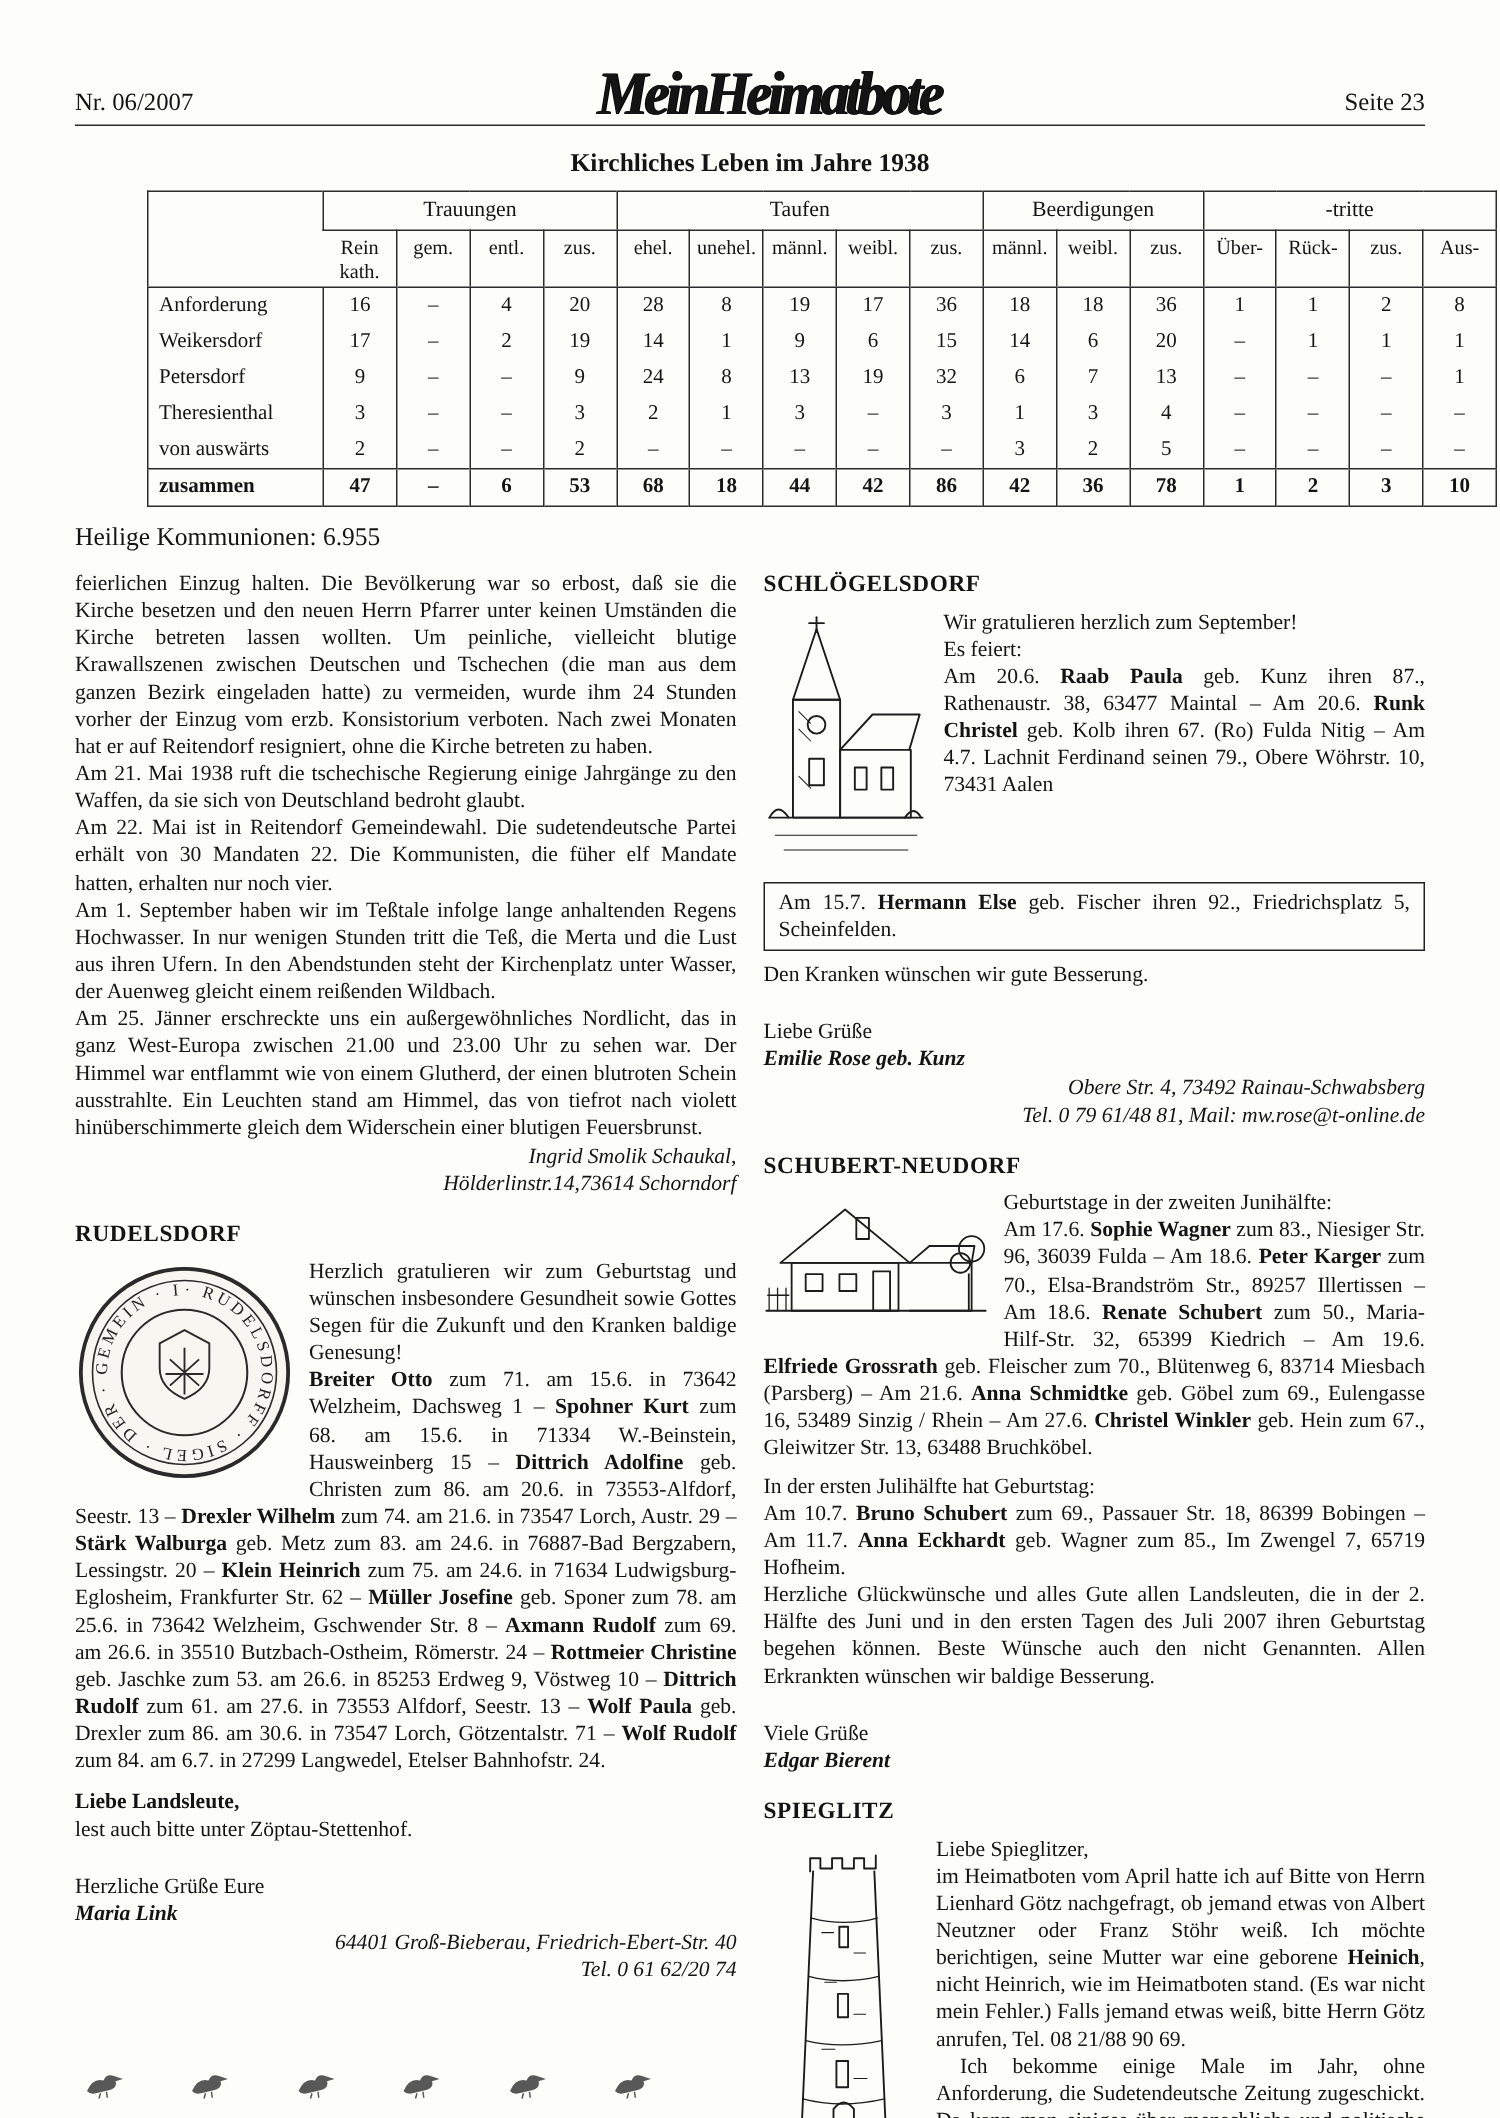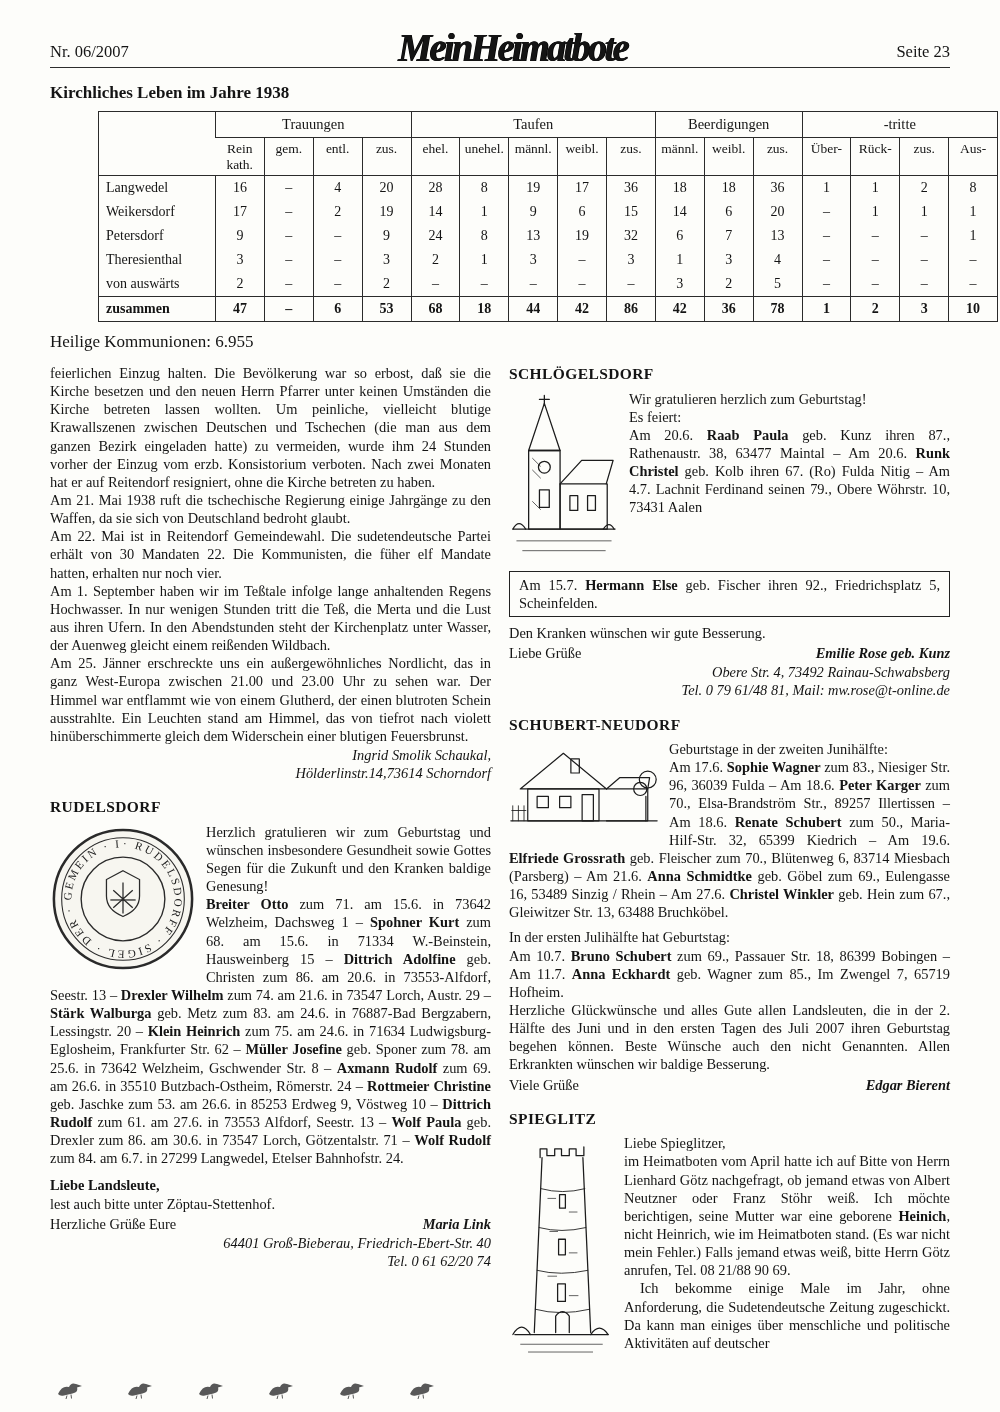--- a/index.html
+++ b/index.html
@@ -1,47 +1,47 @@
 <!DOCTYPE html>
 <html><head>
 <meta charset="utf-8">
 <style>
   html,body{margin:0;padding:0;background:#e8e8e6;}
   .page{width:1000px;height:1412px;margin:0 auto;background:#fdfdfa;color:#141414;
         font-family:"Liberation Serif","DejaVu Serif",serif;position:relative;overflow:hidden;
-        box-sizing:border-box;padding:8px 50px 30px;}
+        box-sizing:border-box;padding:24px 50px 30px;}
   
   .mastrow{display:flex;justify-content:space-between;align-items:flex-end;
            border-bottom:1.4px solid #2d2d2d;padding-bottom:3px;height:56px;}
   .issue,.pageno{font-size:16.5px;padding-bottom:2px;}
   .masthead{font-size:38px;font-weight:bold;font-style:italic;letter-spacing:-2.5px;
             margin-bottom:-5px;transform:scaleY(1.08);
             text-shadow:0.7px 0 #000,-0.4px 0 #000;}
   
-  .article-title{font-size:17px;font-weight:bold;margin:15px 0 8px;}
+  .article-title{font-size:17px;font-weight:bold;margin:15px 0 8px;text-align:center;}
   
   table.stats{width:100%;border-collapse:collapse;table-layout:fixed;font-size:14px;
               border:1.6px solid #2b2b2b;background:#fdfdfa;margin-left:48px;}
   .stats th,.stats td{border-left:1px solid #2b2b2b;padding:3px 2px;text-align:center;
                       font-weight:normal;overflow:hidden;}
   .stats th:first-child,.stats td:first-child{border-left:none;}
   .stats tr.grouprow th{border-bottom:1px solid #2b2b2b;padding:4px 2px;font-size:14.5px;}
   .stats tr.subrow th{border-bottom:1px solid #2b2b2b;font-size:13.5px;vertical-align:top;line-height:1.15;}
   .stats tbody td{padding:4px 2px;}
   .stats tbody td.rowlabel{text-align:left;padding-left:7px;}
   .stats tr.total td{border-top:1px solid #2b2b2b;font-weight:bold;}
   .note{font-size:17px;margin:10px 0 12px;}
   
   .cols{display:flex;gap:18px;}
   .col{flex:1 1 0;font-size:14.4px;line-height:1.26;text-align:justify;min-width:0;}
   .col p{margin:0;}
   h2.sec{font-size:15.5px;font-weight:bold;margin:15px 0 6px;letter-spacing:.4px;}
   .cont{text-align:right;margin-top:0;}
   .sig{text-align:right;font-style:italic;margin:1px 0 9px;}
-  .sig-row{display:flex;justify-content:space-between;align-items:baseline;margin-top:2px;}
+  .sig-row{display:flex;justify-content:space-between;align-items:baseline;margin-top:20px;flex-direction:column;}
   .sig-name{font-style:italic;font-weight:bold;white-space:nowrap;}
   .bold-line{font-weight:bold;margin-top:9px !important;}
   .boxed{border:1.3px solid #222;padding:4px 9px;margin:7px 0;clear:left;}
   .floatimg{float:left;margin:3px 10px 4px 0;}
   .clearl{clear:left;}
   .ind{text-indent:16px;}
   .ornaments{position:absolute;left:56px;bottom:12px;width:380px;display:flex;justify-content:space-between;}
   .ornaments svg{opacity:.85;}
   svg text{font-family:"Liberation Serif","DejaVu Serif",serif;}
 </style>
@@ -90,21 +90,21 @@
           <th>weibl.</th>
           <th>zus.</th>
           <th>Über-</th>
           <th>Rück-</th>
           <th>zus.</th>
           <th>Aus-</th>
         </tr>
       </thead>
     <tbody>
         <tr>
-          <td class="rowlabel">Langwedel</td>
+          <td class="rowlabel">Anforderung</td>
           <td>16</td>
           <td>–</td>
           <td>4</td>
           <td>20</td>
           <td>28</td>
           <td>8</td>
           <td>19</td>
           <td>17</td>
           <td>36</td>
           <td>18</td>
@@ -286,21 +286,21 @@
                 <path d="M62 104 h8 v15 h-8 z"></path>
                   <path d="M80 104 h8 v15 h-8 z"></path>
                 <line x1="4" y1="138" x2="108" y2="138"></line>
                 <path d="M4 138 q6 -11 13 0"></path>
                   <path d="M96 138 q6 -9 11 0"></path>
                 <path d="M24 66 l8 8 M24 78 l8 8 M24 110 l8 8" stroke-width="0.7"></path>
                 <path d="M8 150 h96 M14 160 h84" stroke-width="0.7"></path>
               </g>
             </svg>
           </span>
-          <p>Wir gratulieren herzlich zum Geburtstag!</p>
+          <p>Wir gratulieren herzlich zum September!</p>
           <p>Es feiert:</p>
           <p><span>Am 20.6. </span><span style="font-weight: bold;">Raab Paula</span><span> geb. Kunz ihren 87., Rathenaustr. 38, 63477 Maintal – Am 20.6. </span><span style="font-weight: bold;">Runk Christel</span><span> geb. Kolb ihren 67. (Ro) Fulda Nitig – Am 4.7. </span><span style="font-weight: normal;">Lachnit Ferdinand</span><span> seinen 79., Obere Wöhrstr. 10, 73431 Aalen</span></p>
         </div>
         <div class="boxed"><span>Am 15.7. </span><span style="font-weight: bold;">Hermann Else</span><span> geb. Fischer ihren 92., Friedrichsplatz 5, Scheinfelden.</span></div>
         <p class="clearl">Den Kranken wünschen wir gute Besserung.</p>
         <div class="sig-row">
           <span>Liebe Grüße</span>
           <span class="sig-name">Emilie Rose geb. Kunz</span>
         </div>
         <div class="sig">

